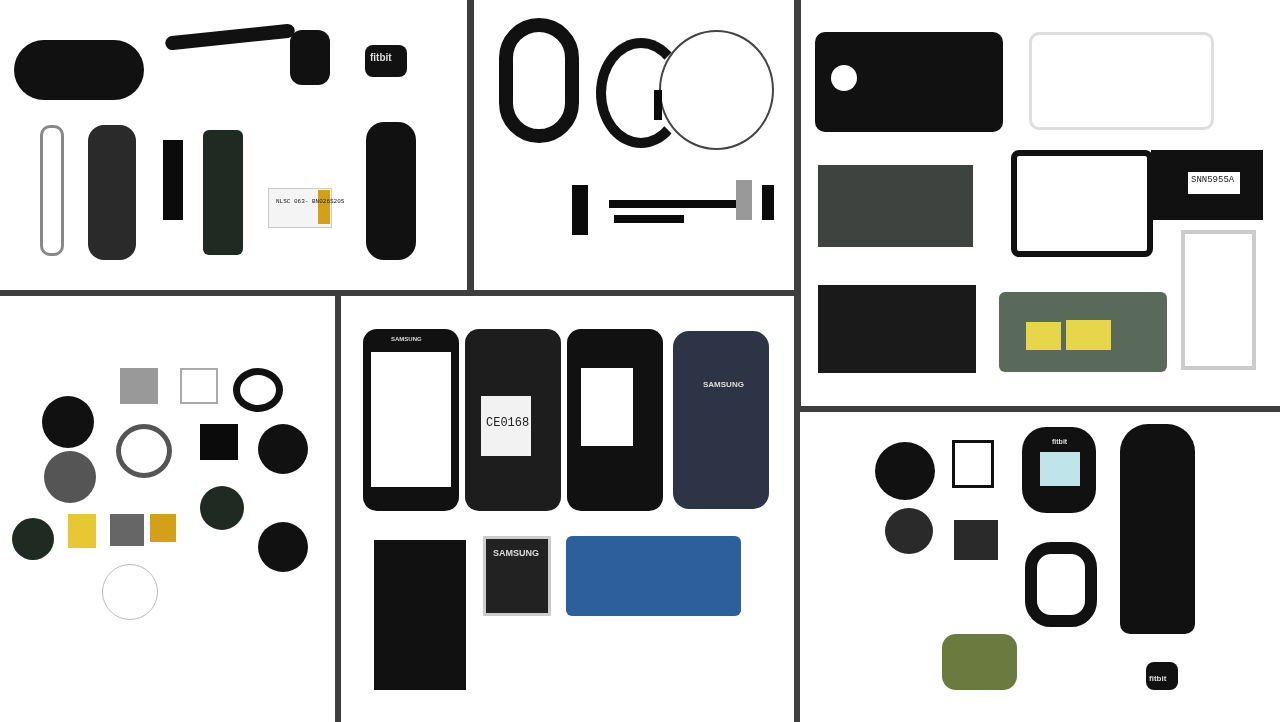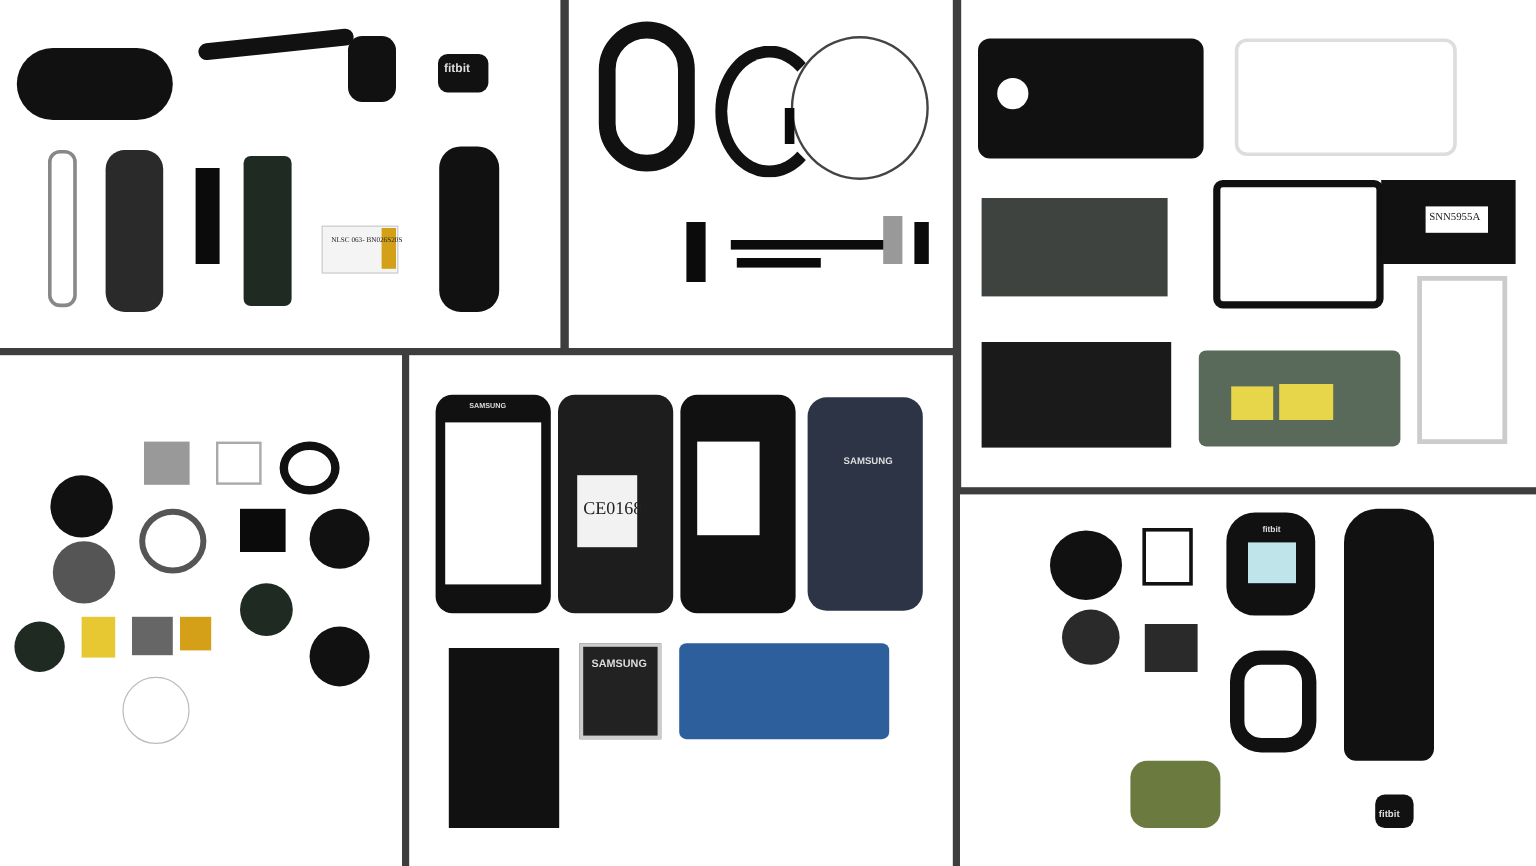--- a/index.html
+++ b/index.html
@@ -1,20 +1,20 @@
 <!DOCTYPE html>
 <html><head>
 <meta charset="utf-8">
 <style>
   html,body{margin:0;padding:0;background:#3e3e3e;}
   body{width:1280px;height:722px;position:relative;overflow:hidden;font-family:"Liberation Sans",sans-serif;}
   .panel{position:absolute;background:#ffffff;overflow:hidden;}
   .part{position:absolute;}
   .dk{background:#111;}
-  .lbl{position:absolute;font-family:Liberation Serif, serif;color:#222;white-space:nowrap;}
+  .lbl{position:absolute;font-family:Liberation Mono, monospace;color:#222;white-space:nowrap;}
   .wlbl{position:absolute;font-family:"Liberation Sans",sans-serif;color:#ddd;white-space:nowrap;font-weight:bold;text-align:center;}
   .pcb{background:#1f2a22;border-radius:6px;}
   .chip{background:#0b0b0b;}
   .gold{background:#d4a017;}
   .blue{background:#2d5f9c;}
 </style>
 </head>
 <body>
 
 <div class="panel" style="left:0;top:0;width:467px;height:290px;">
@@ -79,21 +79,21 @@
   <div class="part dk" style="left:258px;top:226px;width:50px;height:50px;border-radius:50%;"></div>
   <div class="part" style="left:102px;top:268px;width:54px;height:54px;border:1px solid #bbb;border-radius:50%;"></div>
 </div>
 
 <div class="panel" style="left:341px;top:296px;width:453px;height:426px;">
   <div class="part dk" style="left:22px;top:33px;width:96px;height:182px;border-radius:14px;"></div>
   <div class="part" style="left:30px;top:56px;width:80px;height:135px;background:#fff;"></div>
   <span class="wlbl" style="left:50px;top:40px;font-size:6px;">SAMSUNG</span>
   <div class="part dk" style="left:124px;top:33px;width:96px;height:182px;border-radius:14px;background:#1d1d1d;"></div>
   <div class="part" style="left:140px;top:100px;width:50px;height:60px;background:#f2f2f2;"></div>
-  <span class="lbl" style="left:145px;top:120px;font-size:15px;">CE0168</span>
+  <span class="lbl" style="left:145px;top:120px;font-size:12px;">CE0168</span>
   <div class="part dk" style="left:226px;top:33px;width:96px;height:182px;border-radius:14px;"></div>
   <div class="part" style="left:240px;top:72px;width:52px;height:78px;background:#fff;"></div>
   <div class="part" style="left:332px;top:35px;width:96px;height:178px;border-radius:16px;background:#2c3446;"></div>
   <span class="wlbl" style="left:362px;top:84px;font-size:8px;">SAMSUNG</span>
   <div class="part dk" style="left:33px;top:244px;width:92px;height:150px;"></div>
   <div class="part" style="left:142px;top:240px;width:68px;height:80px;background:#222;border:3px solid #ccc;box-sizing:border-box;"></div>
   <span class="wlbl" style="left:152px;top:252px;font-size:9px;">SAMSUNG</span>
   <div class="part blue" style="left:225px;top:240px;width:175px;height:80px;border-radius:6px;"></div>
 </div>
 

